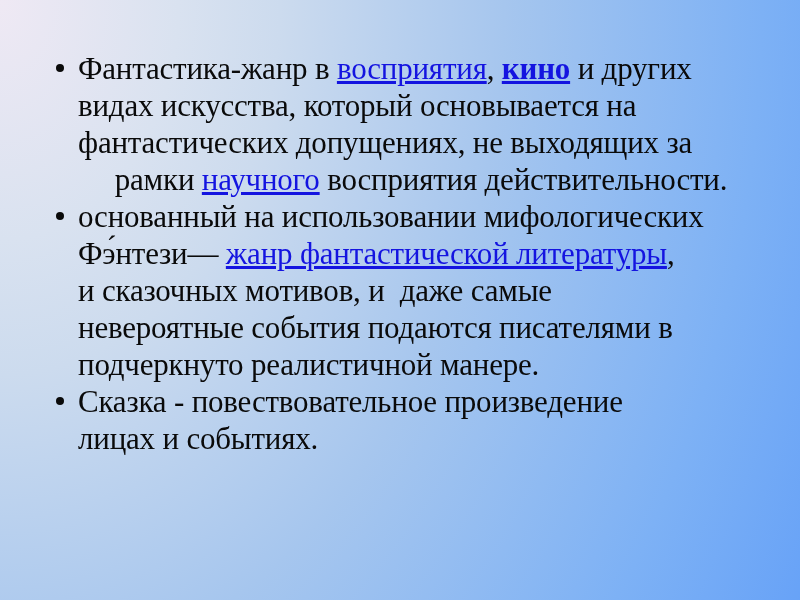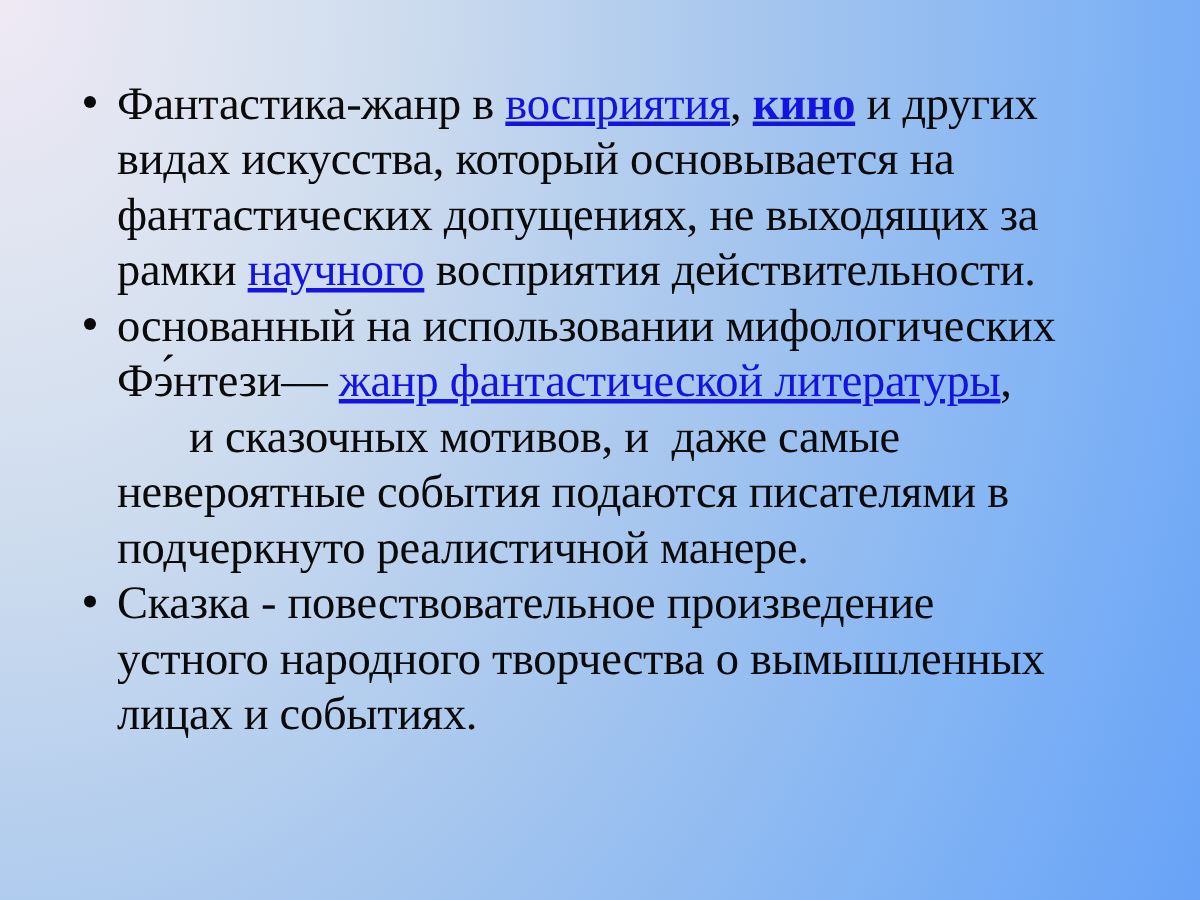--- a/index.html
+++ b/index.html
@@ -52,30 +52,29 @@
 </head>
 <body>
 
 <div class="slide">
   <div class="bullet-list">
       <div class="bullet-item">
         <span class="dot" style="background: rgb(10, 10, 10);"></span>
         <div class="line" style="color: rgb(10, 10, 10);"><span>Фантастика-жанр в </span><span class="link" style="color: rgb(20, 20, 224); text-decoration-color: rgb(20, 20, 224);">восприятия</span><span>, </span><span class="link" style="color: rgb(20, 20, 224); text-decoration-color: rgb(20, 20, 224); font-weight: bold;">кино</span><span> и других</span></div>
         <div class="line" style="color: rgb(10, 10, 10);"><span>видах искусства, который основывается на</span></div>
         <div class="line" style="color: rgb(10, 10, 10);"><span>фантастических допущениях, не выходящих за</span></div>
-        <div class="line" style="color: rgb(10, 10, 10);"><span>рамки </span><span class="link" style="color: rgb(20, 20, 224); text-decoration-color: rgb(20, 20, 224);">научного</span><span> восприятия действительности.</span></div>
+        <div class="line" style="color: rgb(10, 10, 10); text-align: center;"><span>рамки </span><span class="link" style="color: rgb(20, 20, 224); text-decoration-color: rgb(20, 20, 224);">научного</span><span> восприятия действительности.</span></div>
       </div>
       <div class="bullet-item">
         <span class="dot" style="background: rgb(10, 10, 10);"></span>
         <div class="line" style="color: rgb(10, 10, 10);"><span>основанный на использовании мифологических</span></div>
         <div class="line" style="color: rgb(10, 10, 10);"><span>Фэ́нтези— </span><span class="link" style="color: rgb(20, 20, 224); text-decoration-color: rgb(20, 20, 224);">жанр фантастической литературы</span><span>,</span></div>
-        <div class="line" style="color: rgb(10, 10, 10); margin-left: 48px;"><span>и сказочных мотивов, и  даже самые</span></div>
+        <div class="line" style="color: rgb(10, 10, 10);"><span>и сказочных мотивов, и  даже самые</span></div>
         <div class="line" style="color: rgb(10, 10, 10);"><span>невероятные события подаются писателями в</span></div>
         <div class="line" style="color: rgb(10, 10, 10);"><span>подчеркнуто реалистичной манере.</span></div>
       </div>
       <div class="bullet-item">
         <span class="dot" style="background: rgb(10, 10, 10);"></span>
         <div class="line" style="color: rgb(10, 10, 10);"><span>Сказка - повествовательное произведение</span></div>
-        <div class="line" style="color: rgb(10, 10, 10);"><span>устного народного творчества о вымышленных</span></div>
         <div class="line" style="color: rgb(10, 10, 10); font-family: Liberation Serif, serif;"><span>лицах и событиях.</span></div>
       </div>
     </div>
 </div>
 
 </body></html>

